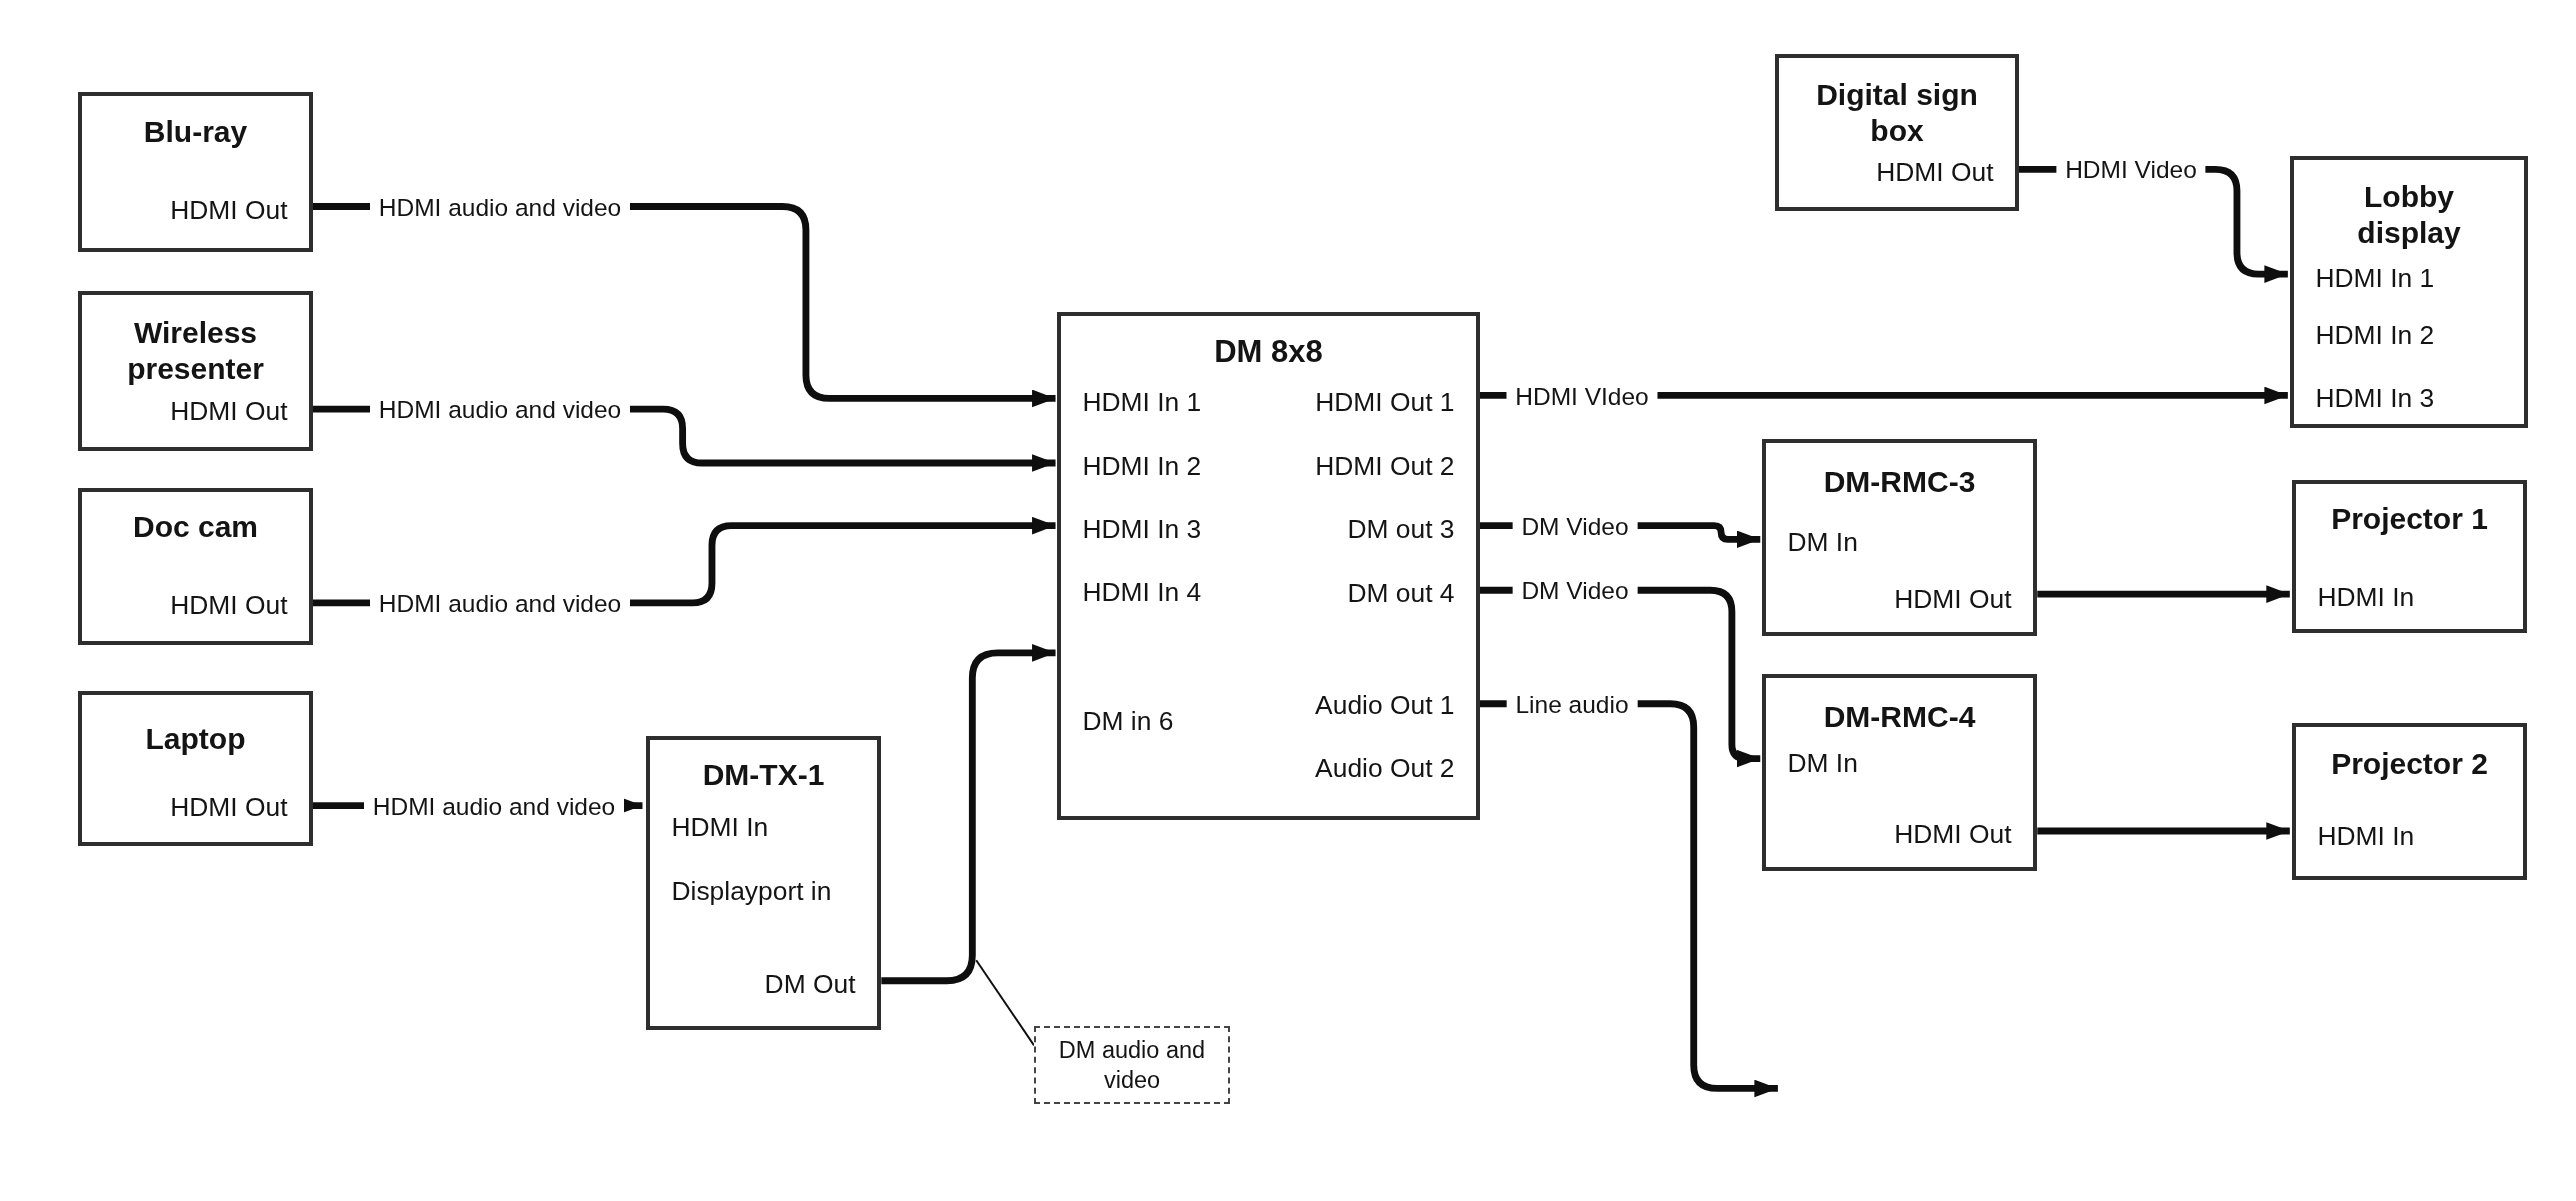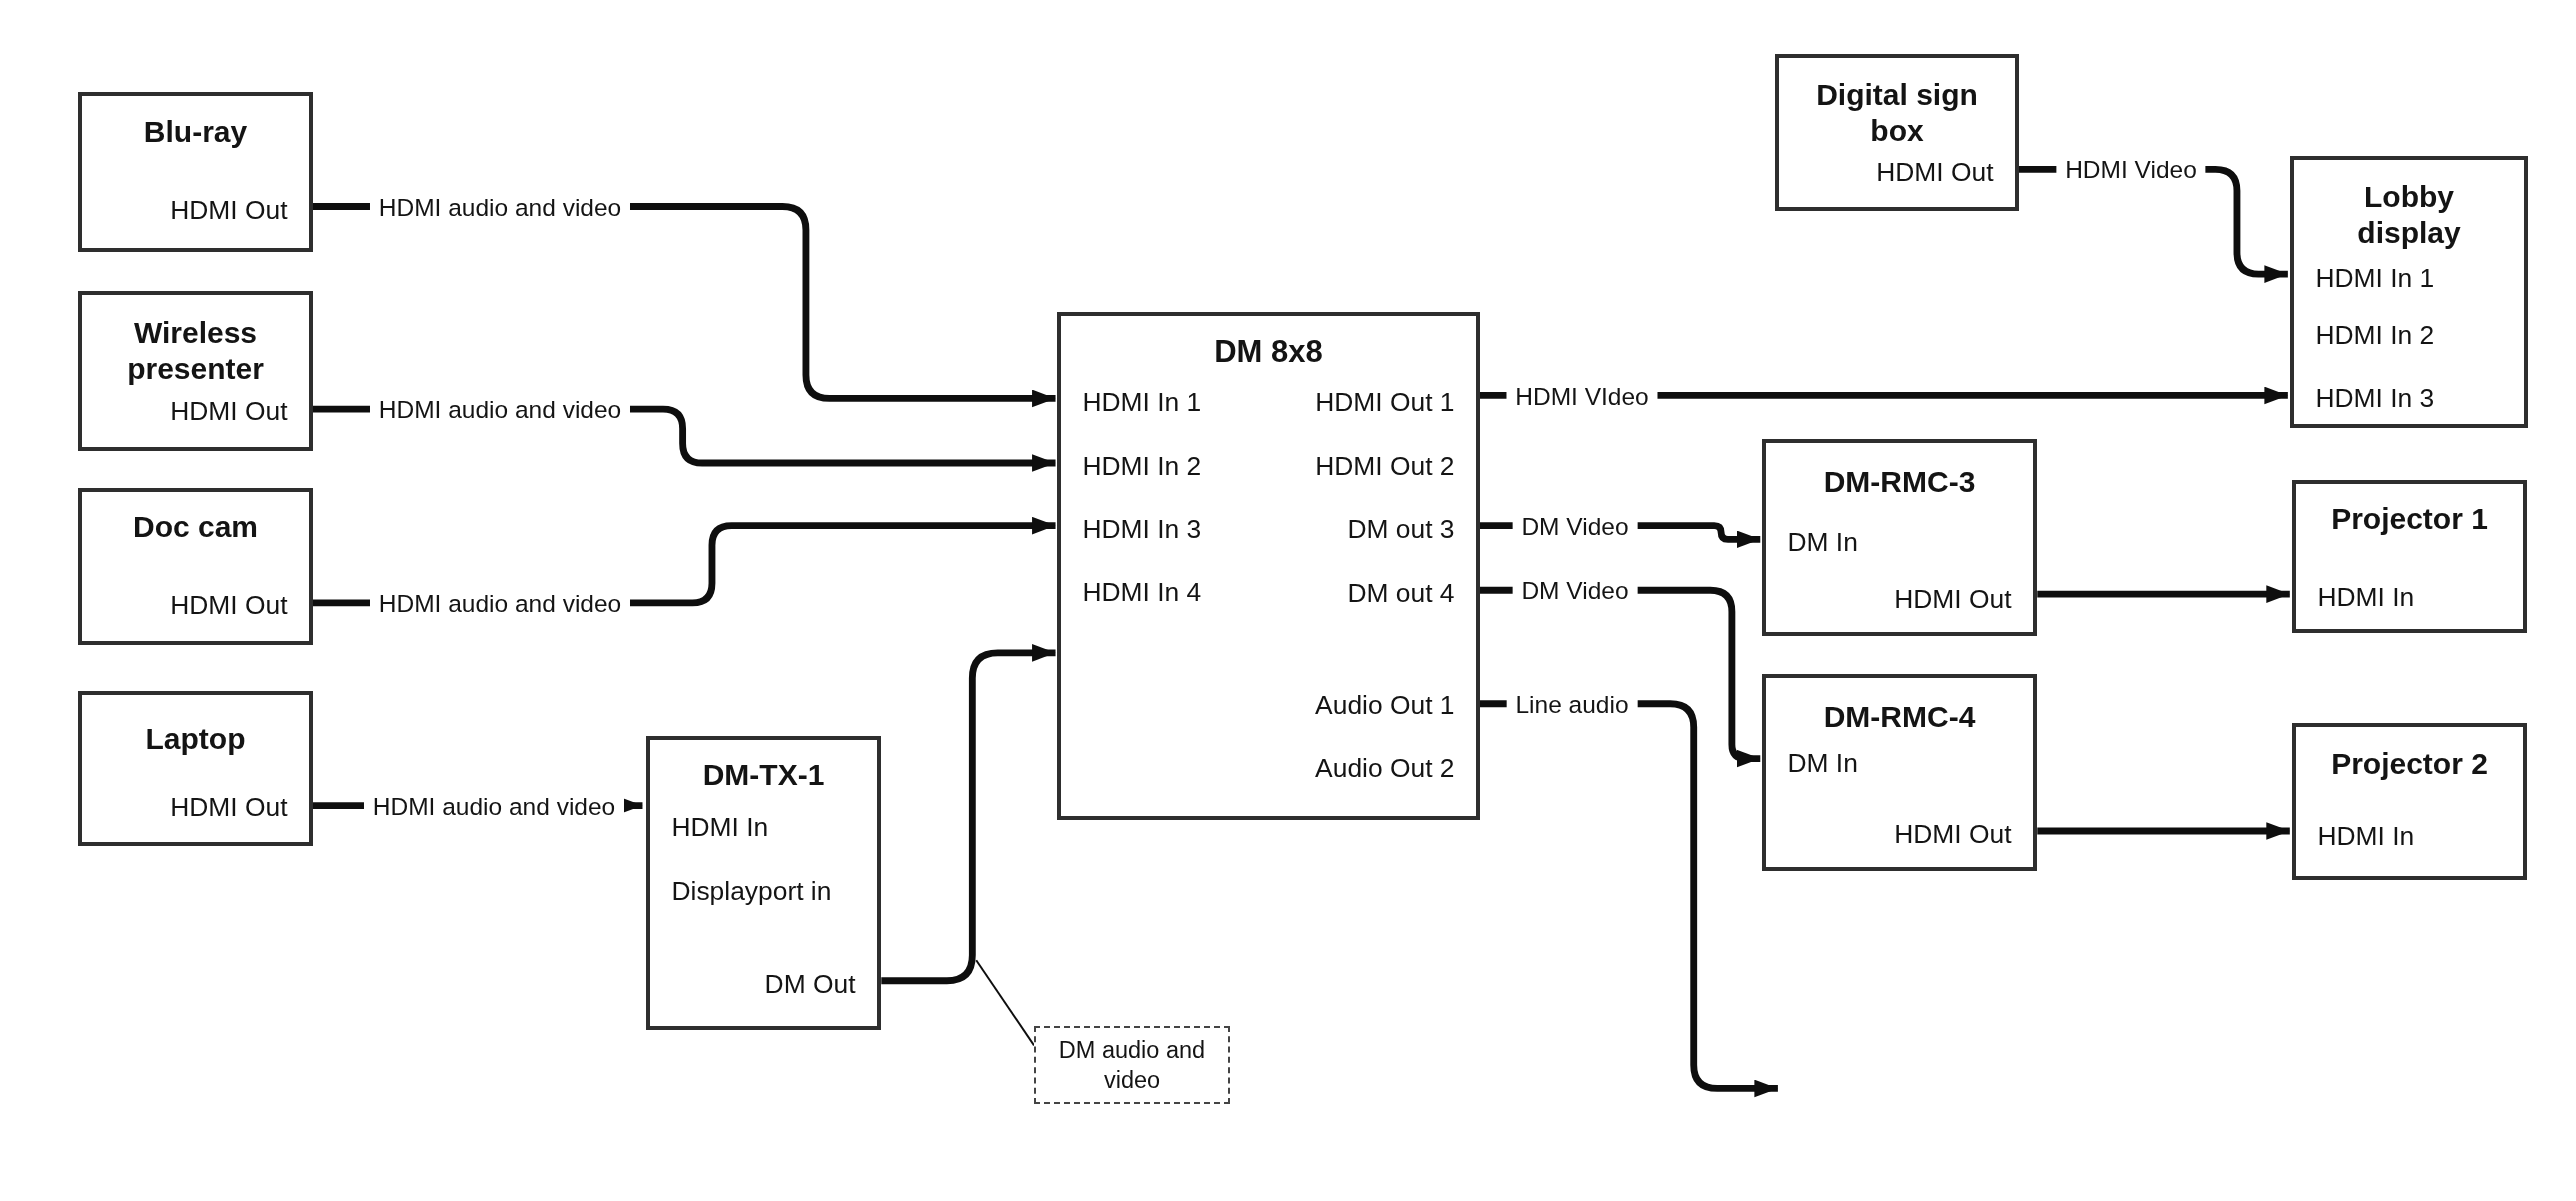--- a/index.html
+++ b/index.html
@@ -123,20 +123,21 @@
       <div class="port right" style="top: 228px;">DM Out</div>
     </div>
     <div class="node" style="left: 1057px; top: 312px; width: 423px; height: 508px; padding-left: 37px;">
       <div class="node-title" style="top: 17.6px; font-size: 31px;">
         <div>DM 8x8</div>
       </div>
       <div class="port left" style="top: 70px;">HDMI In 1</div>
       <div class="port left" style="top: 134px;">HDMI In 2</div>
       <div class="port left" style="top: 197px;">HDMI In 3</div>
       <div class="port left" style="top: 260px;">HDMI In 4</div>
+      <div class="port left" style="top: 389px;">DM in 6</div>
       <div class="port right" style="top: 70px;">HDMI Out 1</div>
       <div class="port right" style="top: 134px;">HDMI Out 2</div>
       <div class="port right" style="top: 197px;">DM out 3</div>
       <div class="port right" style="top: 261px;">DM out 4</div>
       <div class="port right" style="top: 373px;">Audio Out 1</div>
       <div class="port right" style="top: 436px;">Audio Out 2</div>
     </div>
     <div class="node" style="left: 1775px; top: 54px; width: 244px; height: 157px;">
       <div class="node-title" style="top: 18.6px;">
         <div>Digital sign</div>

